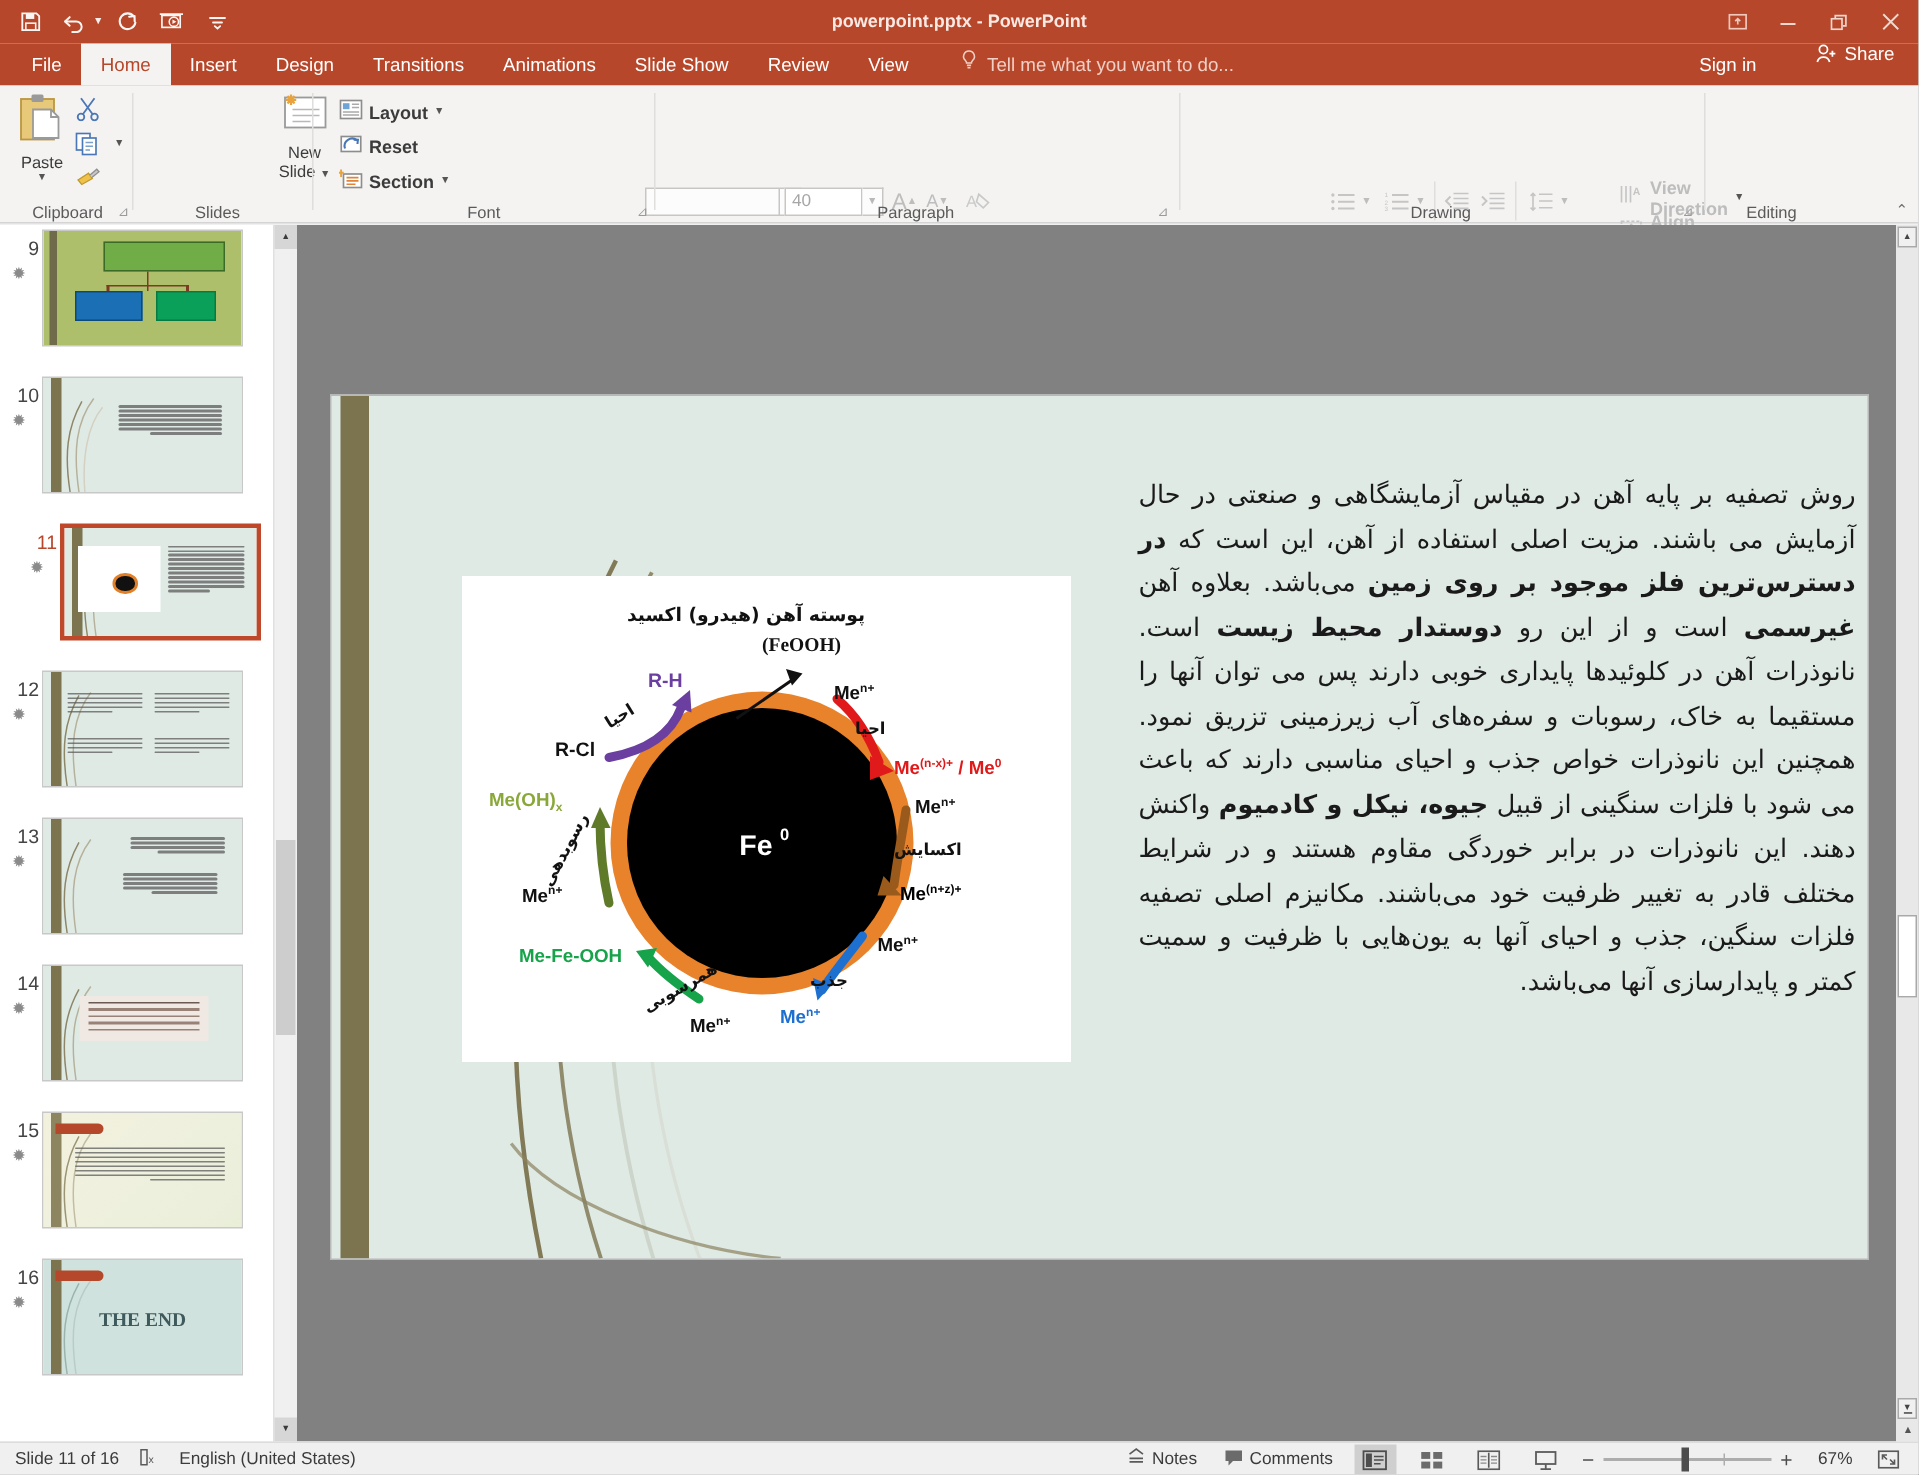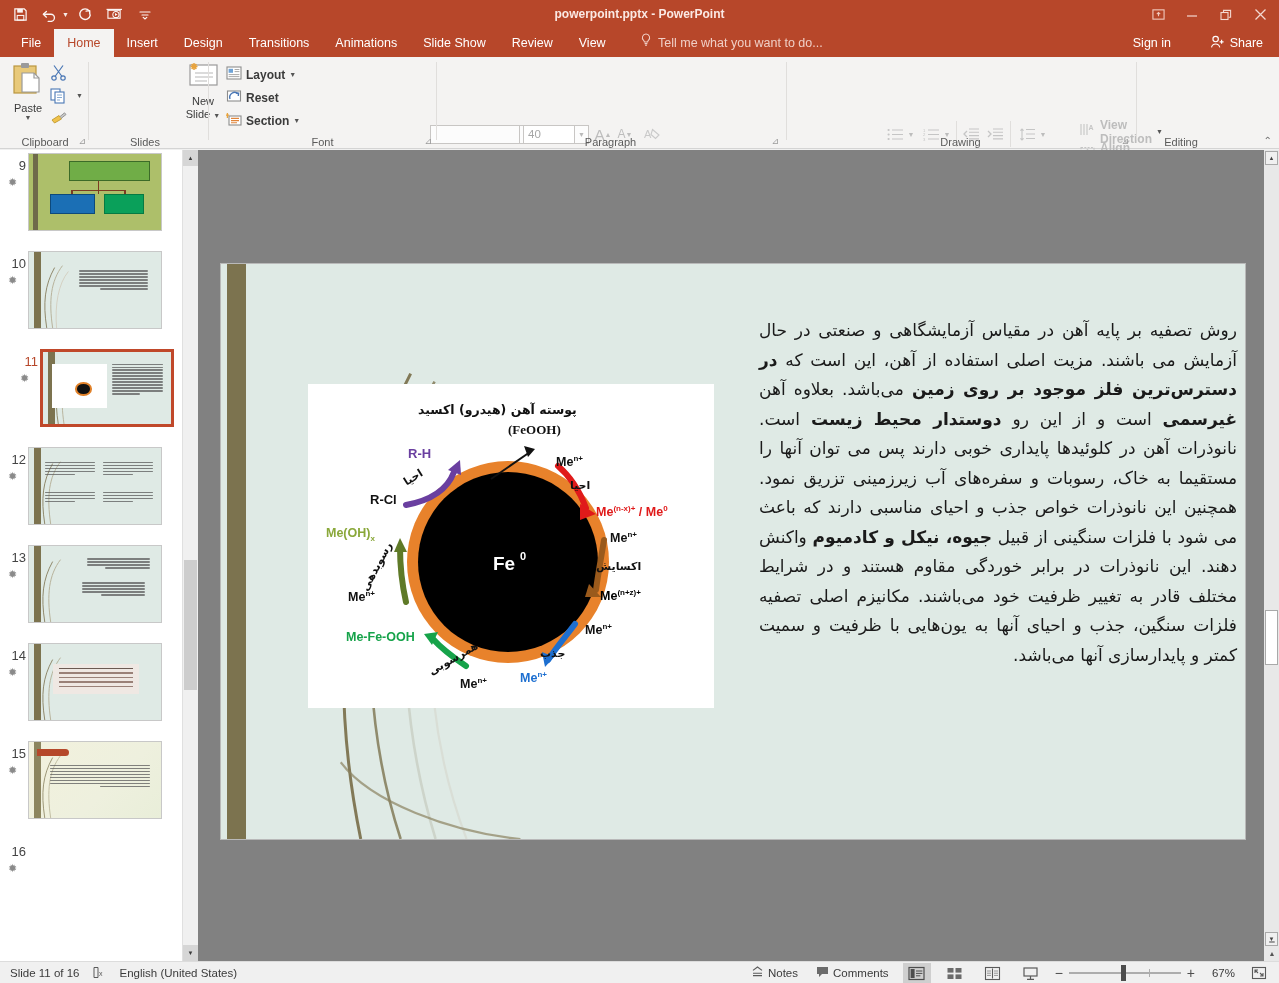--- a/index.html
+++ b/index.html
@@ -47,21 +47,21 @@
   .tellme {
     position:absolute; left:640px; top:0; height:28px; line-height:28px;
     font-size:12.5px; color:#f0cfc6; display:flex; align-items:center; gap:6px;
   }
   .bulb { display:inline-block; }
   .signin {
     position:absolute; right:108px; top:0; height:28px; line-height:28px;
     font-size:12.5px; color:#fff;
   }
   .share {
-    position:absolute; right:8px; top:0; height:28px; display:flex; align-items:center; gap:5px;
+    position:absolute; right:8px; top:0; height:28px; display:flex; align-items:flex-start; gap:5px;
     font-size:12.5px; color:#fff; padding:0 8px;
   }
 
   
   .ribbon {
     position:absolute; top:57px; left:0; width:1279px; height:92px;
     background:#f4f3f2; border-bottom:1px solid #d4d4d4;
   }
   .rgroup { position:absolute; top:0; height:92px; }
   .rgroup .glabel {
@@ -759,20 +759,30 @@
             <i></i>
             <i></i>
             <i style="width:50%; margin-left:50%;"></i>
         </div>
       </div>
     </div>
 
     <div class="thumbrow" style="height:98px;">
       <div class="thumb-num">16</div>
       <div class="thumb-star">✹</div>
+      <div class="thumb-frame">
+        <div class="slidebg" style="background:#cfe2dd;"></div>
+        <svg class="grass" viewBox="0 0 134 78" preserveAspectRatio="none">
+          <path d="M16 78 C12 52 14 34 24 16" stroke="#9ab3ad" stroke-width="1" fill="none"></path>
+          <path d="M22 78 C18 50 20 30 32 14" stroke="#b9ccc7" stroke-width="1" fill="none"></path>
+        </svg>
+        <div class="stripe"></div>
+        <div class="redtab"></div>
+        <div class="theend">THE END</div>
+      </div>
     </div>
   </div>
 
   <div class="pane-scroll">
     <div class="ps-up">▲</div>
     <div class="ps-thumb"></div>
     <div class="ps-down">▼</div>
   </div>
 
   <div class="editarea">
@@ -814,21 +824,21 @@
           <path d="M158 282 C143 272 133 264 124 254" stroke="#16a34a" stroke-width="6" fill="none" stroke-linecap="round"></path>
           <path d="M130 248 L116 250 L124 261 Z" fill="#16a34a"></path>
 
           <path d="M98 218 C93 196 92 180 92 163" stroke="#5f7a28" stroke-width="6" fill="none" stroke-linecap="round"></path>
           <path d="M86 168 L92 154 L99 168 Z" fill="#5f7a28"></path>
         </svg>
 
         <div class="diag-label fa" style="left:110px; top:18px; font-size:12.5px; color:#111; direction:rtl;">پوسته آهن (هیدرو) اکسید</div>
         <div class="diag-label" style="left:200px; top:38px; font-size:13px; color:#111; font-family:'Liberation Serif',serif;">(FeOOH)</div>
 
-        <div class="diag-label" style="left:100px; top:62px; font-size:13px; color:#6a3fa0;">R-H</div>
+        <div class="diag-label" style="left:124px; top:62px; font-size:13px; color:#6a3fa0;">R-H</div>
         <div class="diag-label fa" style="left:95px; top:87px; font-size:11px; color:#111; transform:rotate(-32deg);">احیا</div>
         <div class="diag-label" style="left:62px; top:108px; font-size:13px; color:#111;">R-Cl</div>
 
         <div class="diag-label" style="left:18px; top:142px; font-size:12.5px; color:#8aa83a;"><span>Me(OH)</span><sub style="font-size:8px;">x</sub></div>
         <div class="diag-label fa" style="left:42px; top:176px; font-size:11px; color:#111; transform:rotate(-62deg);">رسوبدهی</div>
         <div class="diag-label" style="left:40px; top:205px; font-size:12.5px; color:#111;"><span>Me</span><sup style="font-size:8px;">n+</sup></div>
 
         <div class="diag-label" style="left:38px; top:246px; font-size:12.5px; color:#16a34a;">Me-Fe-OOH</div>
         <div class="diag-label fa" style="left:118px; top:268px; font-size:11px; color:#111; transform:rotate(-30deg);">همرسوبی</div>
         <div class="diag-label" style="left:152px; top:292px; font-size:12.5px; color:#111;"><span>Me</span><sup style="font-size:8px;">n+</sup></div>

